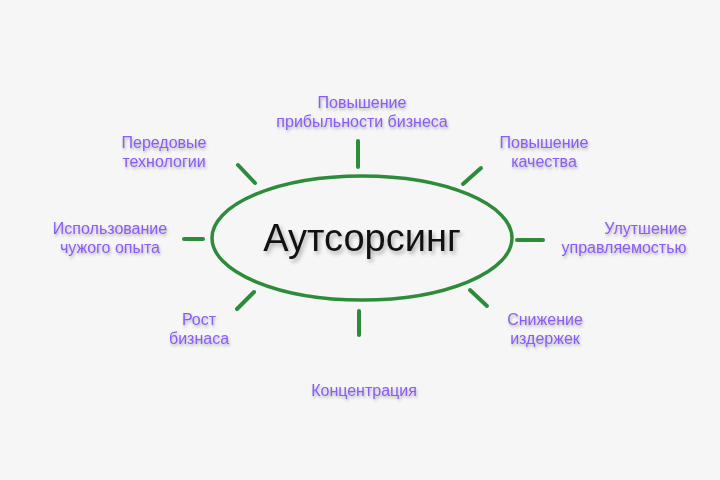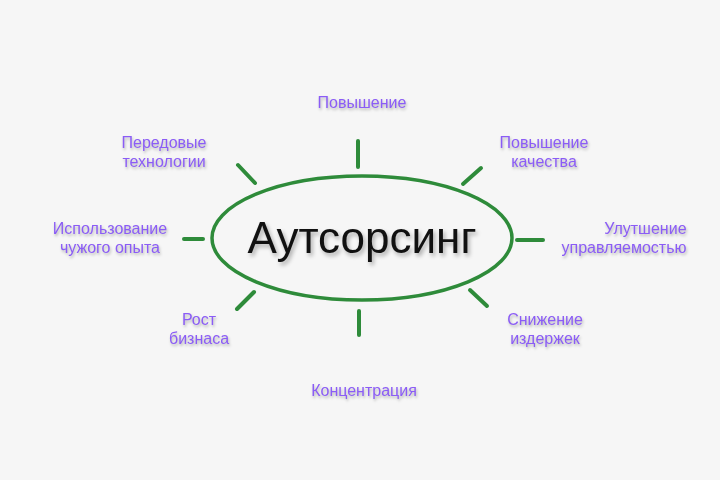--- a/index.html
+++ b/index.html
@@ -18,21 +18,21 @@
       text-align: center;
       white-space: nowrap;
       text-shadow: 1px 2px 3px rgba(0,0,0,0.28);
       transform: translateX(-50%);
     }
     .label span { display: block; }
     .center-label {
       position: absolute;
       left: 362px; top: 238px;
       transform: translate(-50%, -50%);
-      font-size: 44px;
+      font-size: 38px;
       color: #111;
       white-space: nowrap;
       text-shadow: 2px 3px 4px rgba(0,0,0,0.3);
     }
   </style>
 </head>
 <body>
 
 <svg id="diagram-canvas" width="720" height="480">
   <g stroke="#2e8b3a" stroke-linecap="round" fill="none">
@@ -45,20 +45,21 @@
     <line x1="463" y1="184" x2="481" y2="168" stroke-width="4"></line>
     <line x1="237" y1="309" x2="254" y2="292" stroke-width="4"></line>
     <line x1="470" y1="290" x2="487" y2="306" stroke-width="4"></line>
   </g>
 </svg>
 
 <div class="center-label">Аутсорсинг</div>
 
 <div class="label" style="left:362px; top:93px;">
   <span>Повышение</span>
+  <span>прибыльности бизнеса</span>
 </div>
 
 <div class="label" style="left:164px; top:133px;">
   <span>Передовые</span>
   <span>технологии</span>
 </div>
 
 <div class="label" style="left:544px; top:133px;">
   <span>Повышение</span>
   <span>качества</span>

